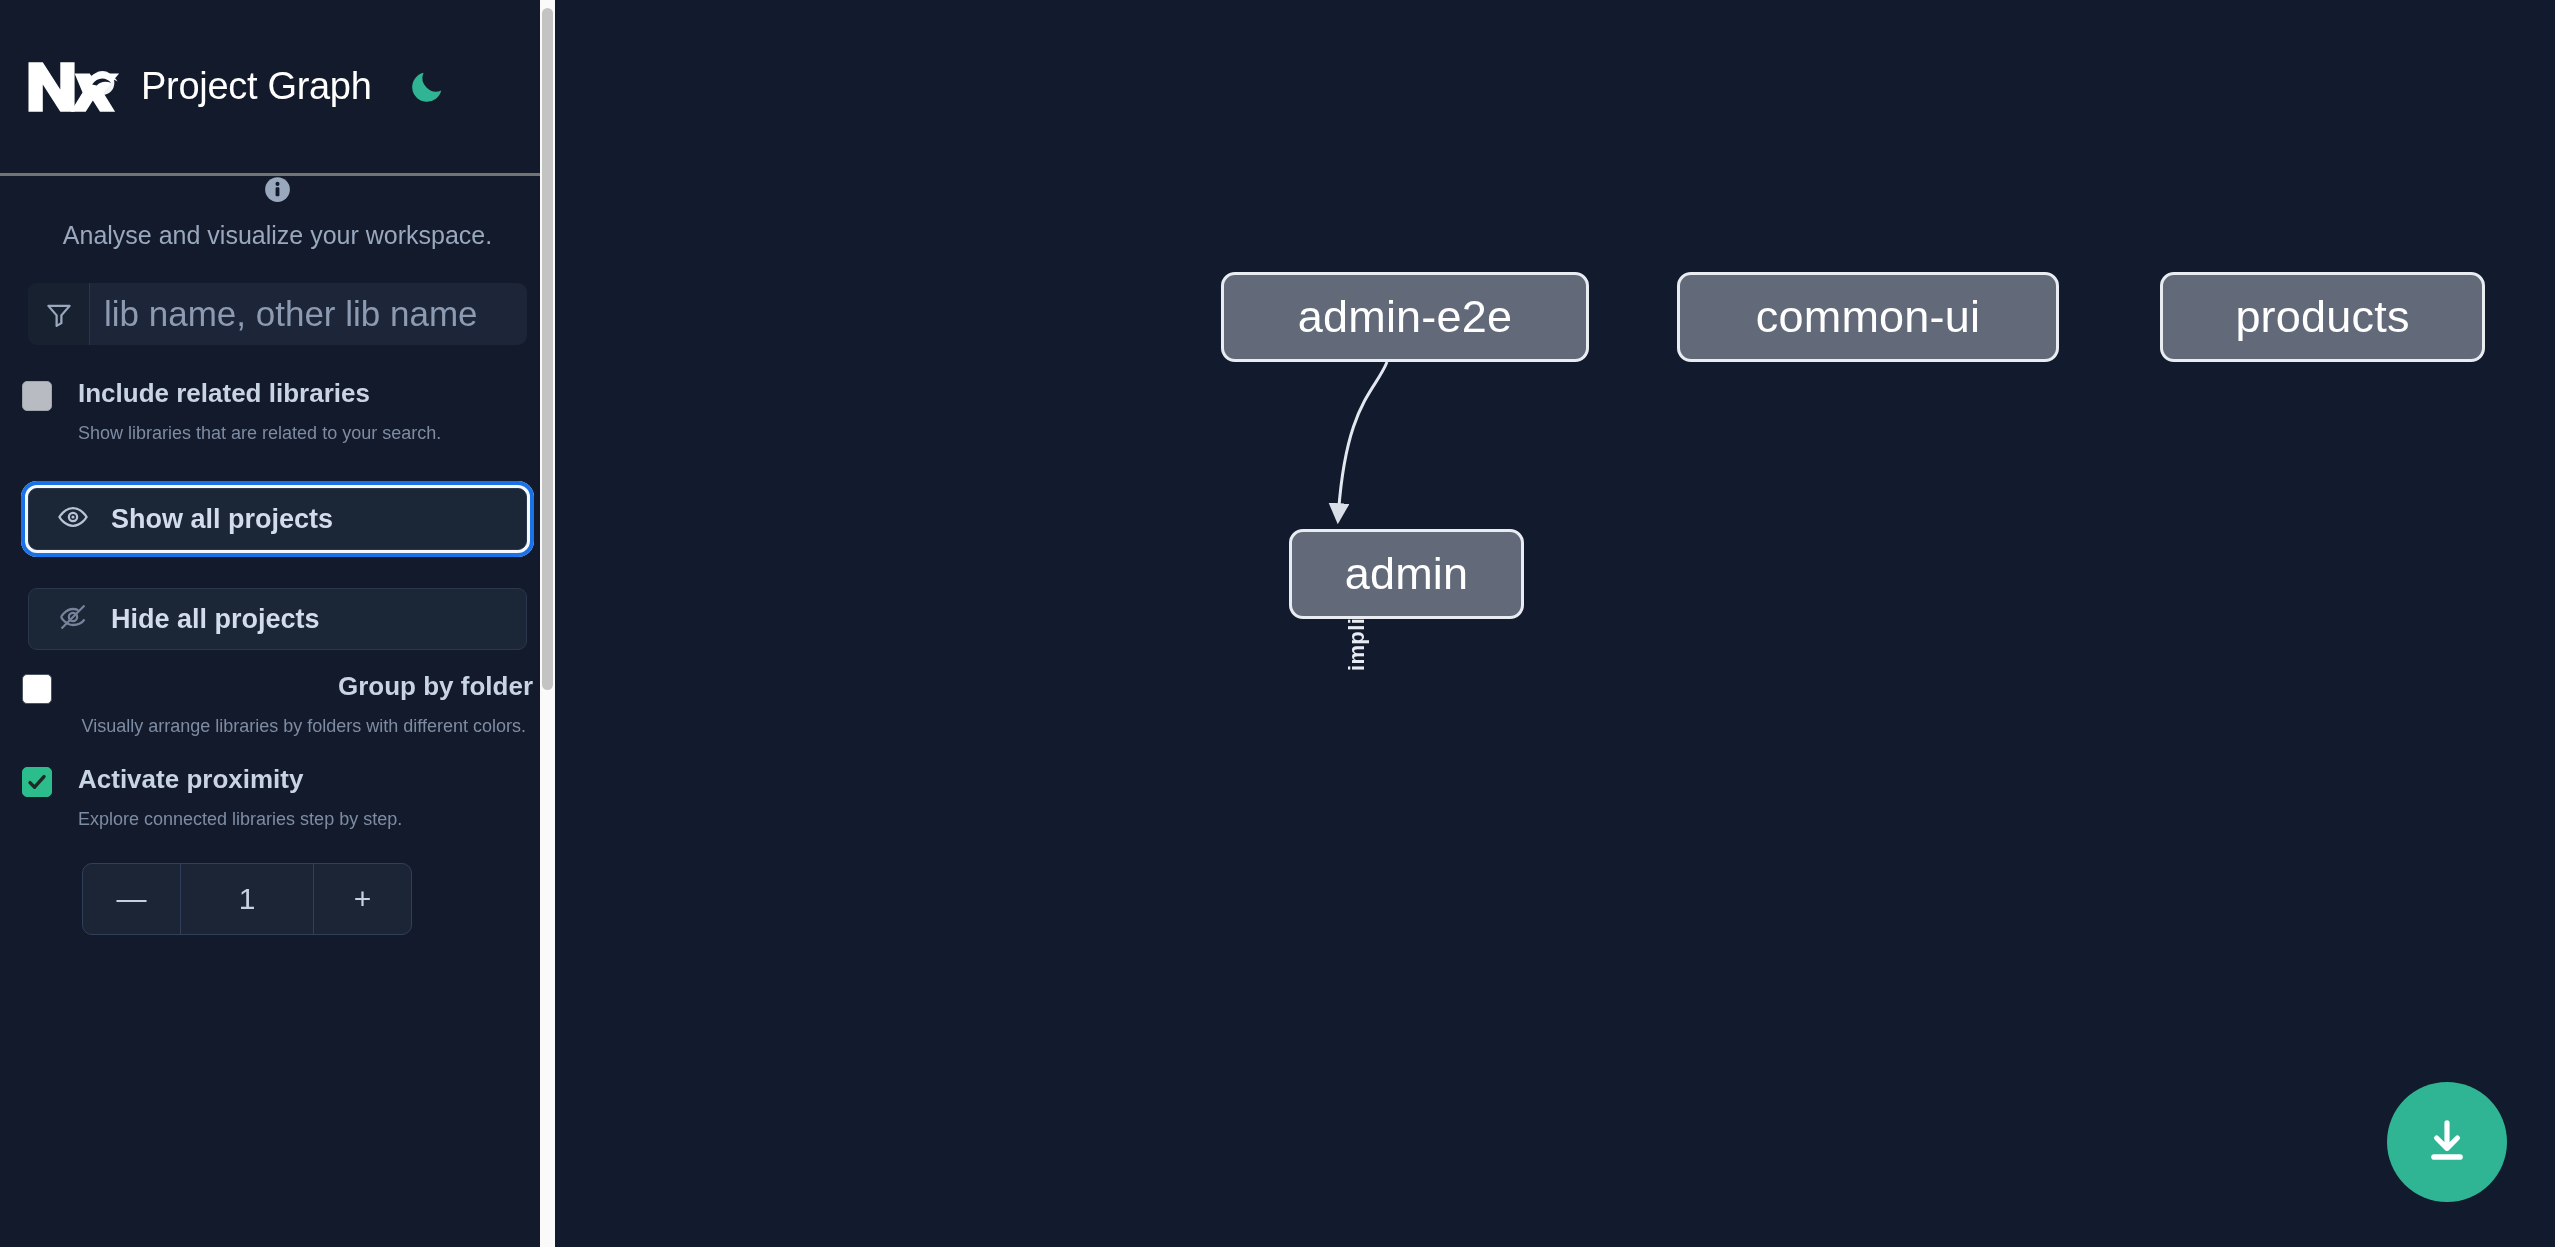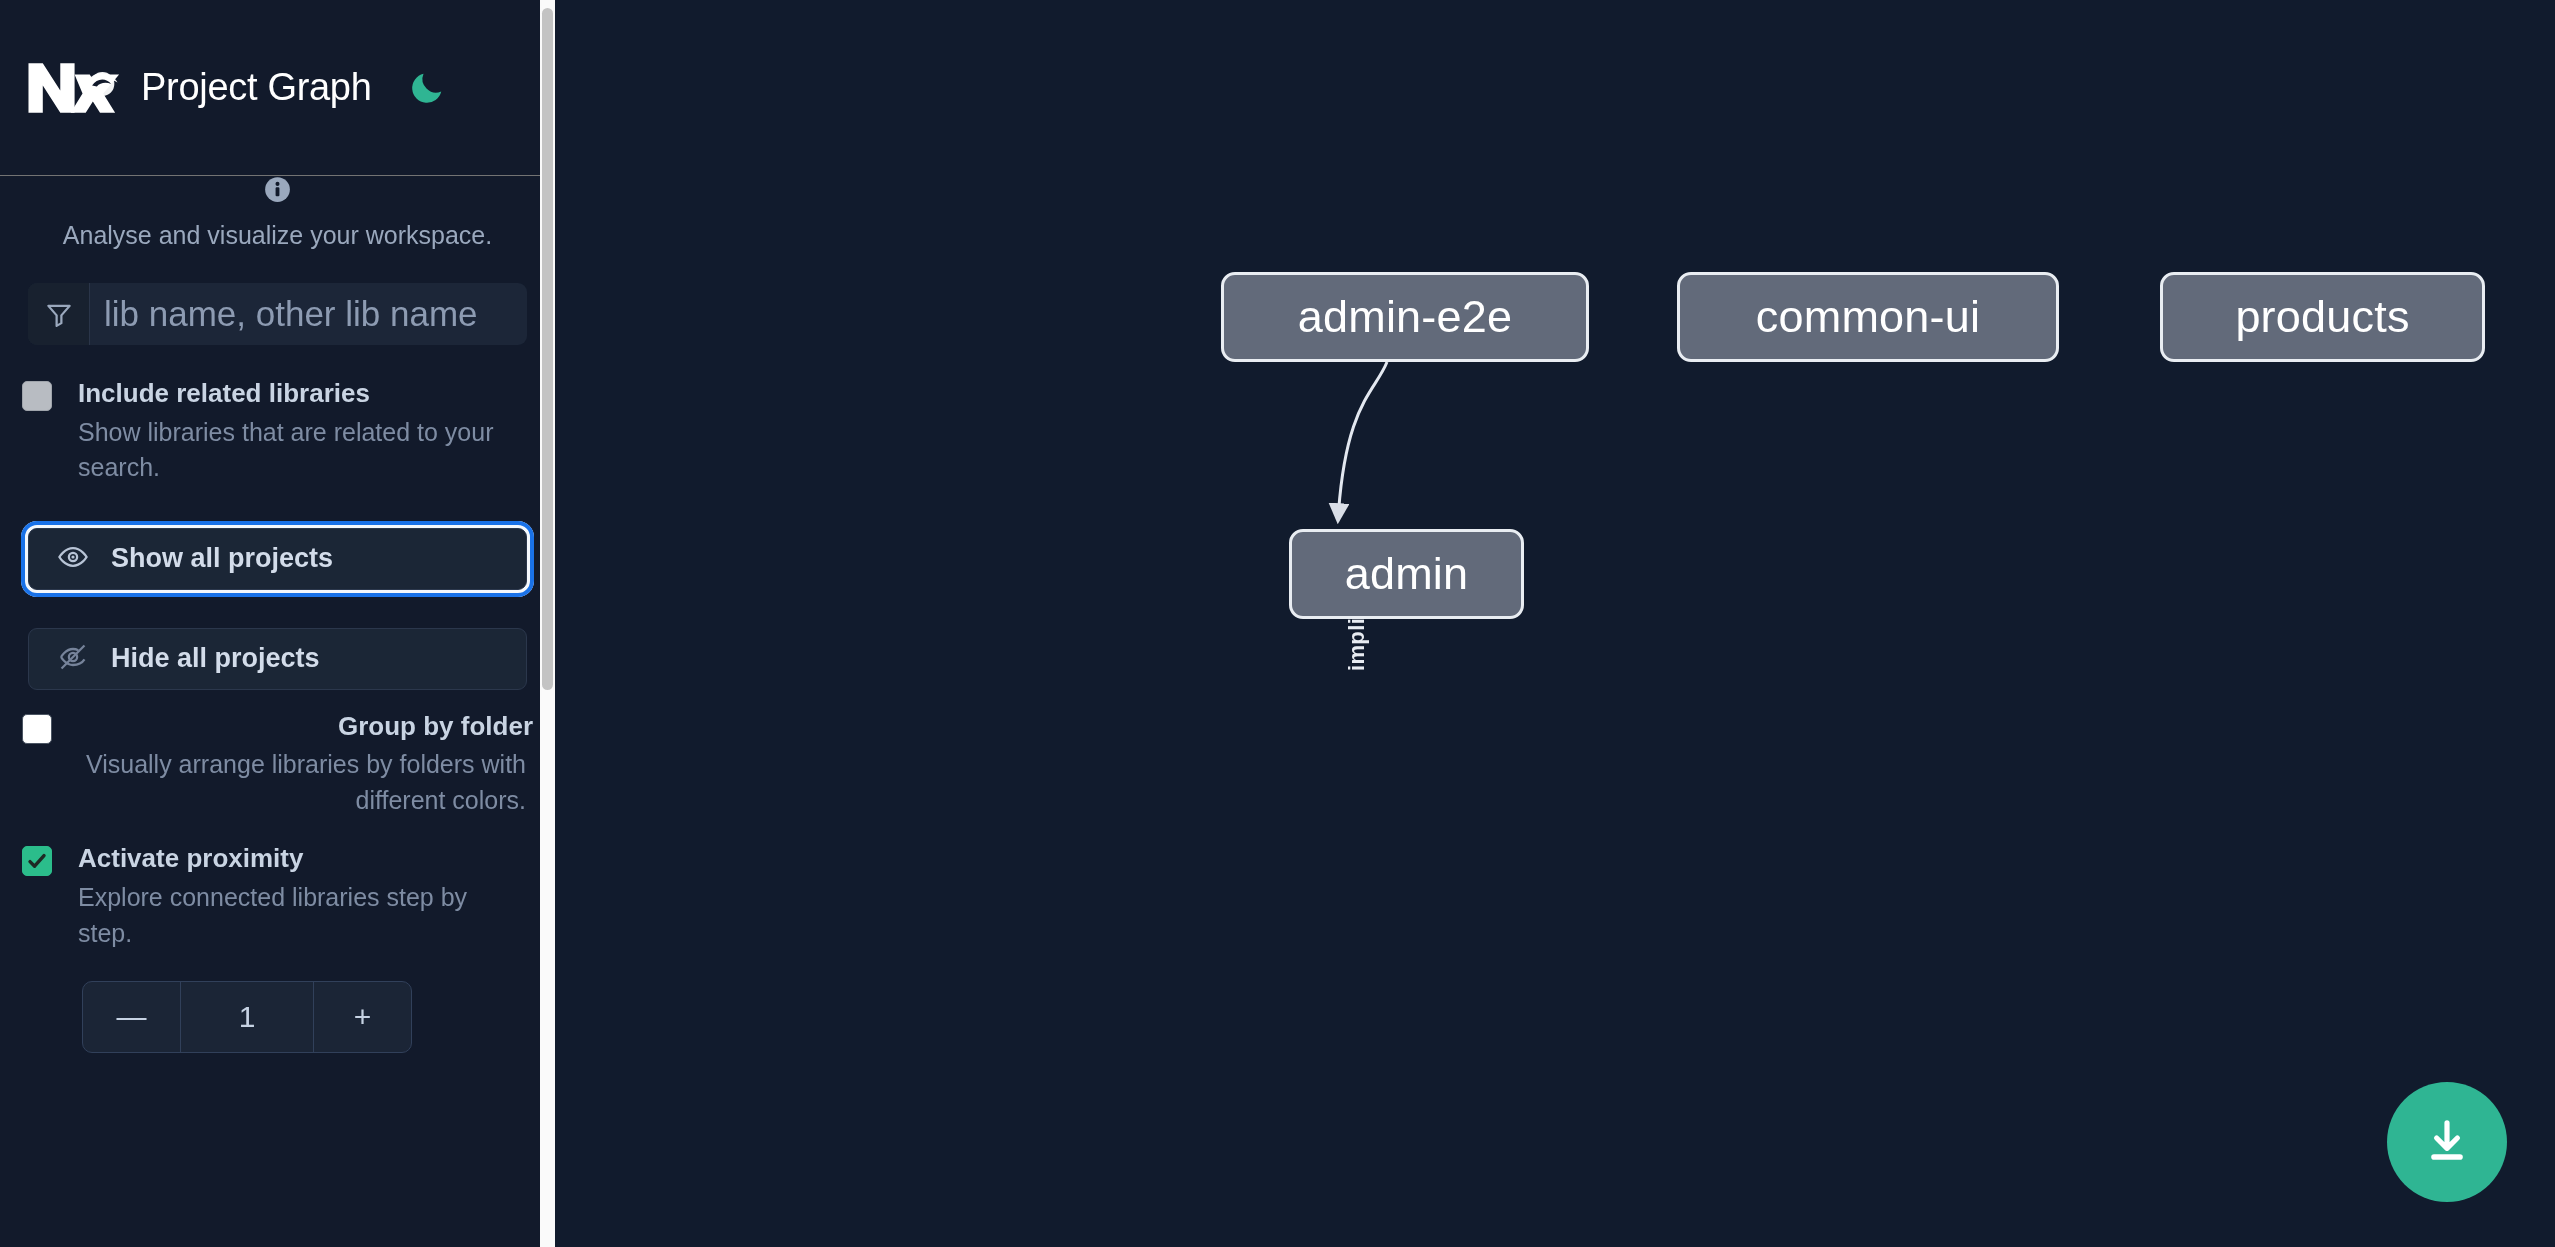--- a/index.html
+++ b/index.html
@@ -28,21 +28,21 @@
     background: #121a2b;
     flex: 0 0 555px;
     overflow: hidden;
   }
 
   .sidebar-header {
     height: 176px;
     display: flex;
     align-items: center;
     padding: 0 0 0 25px;
-    border-bottom: 1px solid #737373;
+    border-bottom: 3px solid #737373;
   }
 
   .nx-logo {
     width: 96px;
     height: 62px;
     flex: 0 0 96px;
     margin-right: 20px;
   }
 
   .app-title {
@@ -137,24 +137,24 @@
   .cb.checked { background: #2bbd8b; border: 1px solid #2bbd8b; }
 
   .cb-body { flex: 1 1 auto; }
   .cb-label {
     font-size: 26px;
     font-weight: 700;
     color: #c9d4e3;
     line-height: 1.45;
   }
   .cb-desc {
-    font-size: 25px;
+    font-size: 18px;
     color: #7e8ca3;
     line-height: 1.42;
-    margin-top: 2px;
+    margin-top: 8px;
     max-width: 448px;
   }
 
   
   .big-btn {
     margin: 0 28px;
     height: 62px;
     border-radius: 9px;
     display: flex;
     align-items: center;

